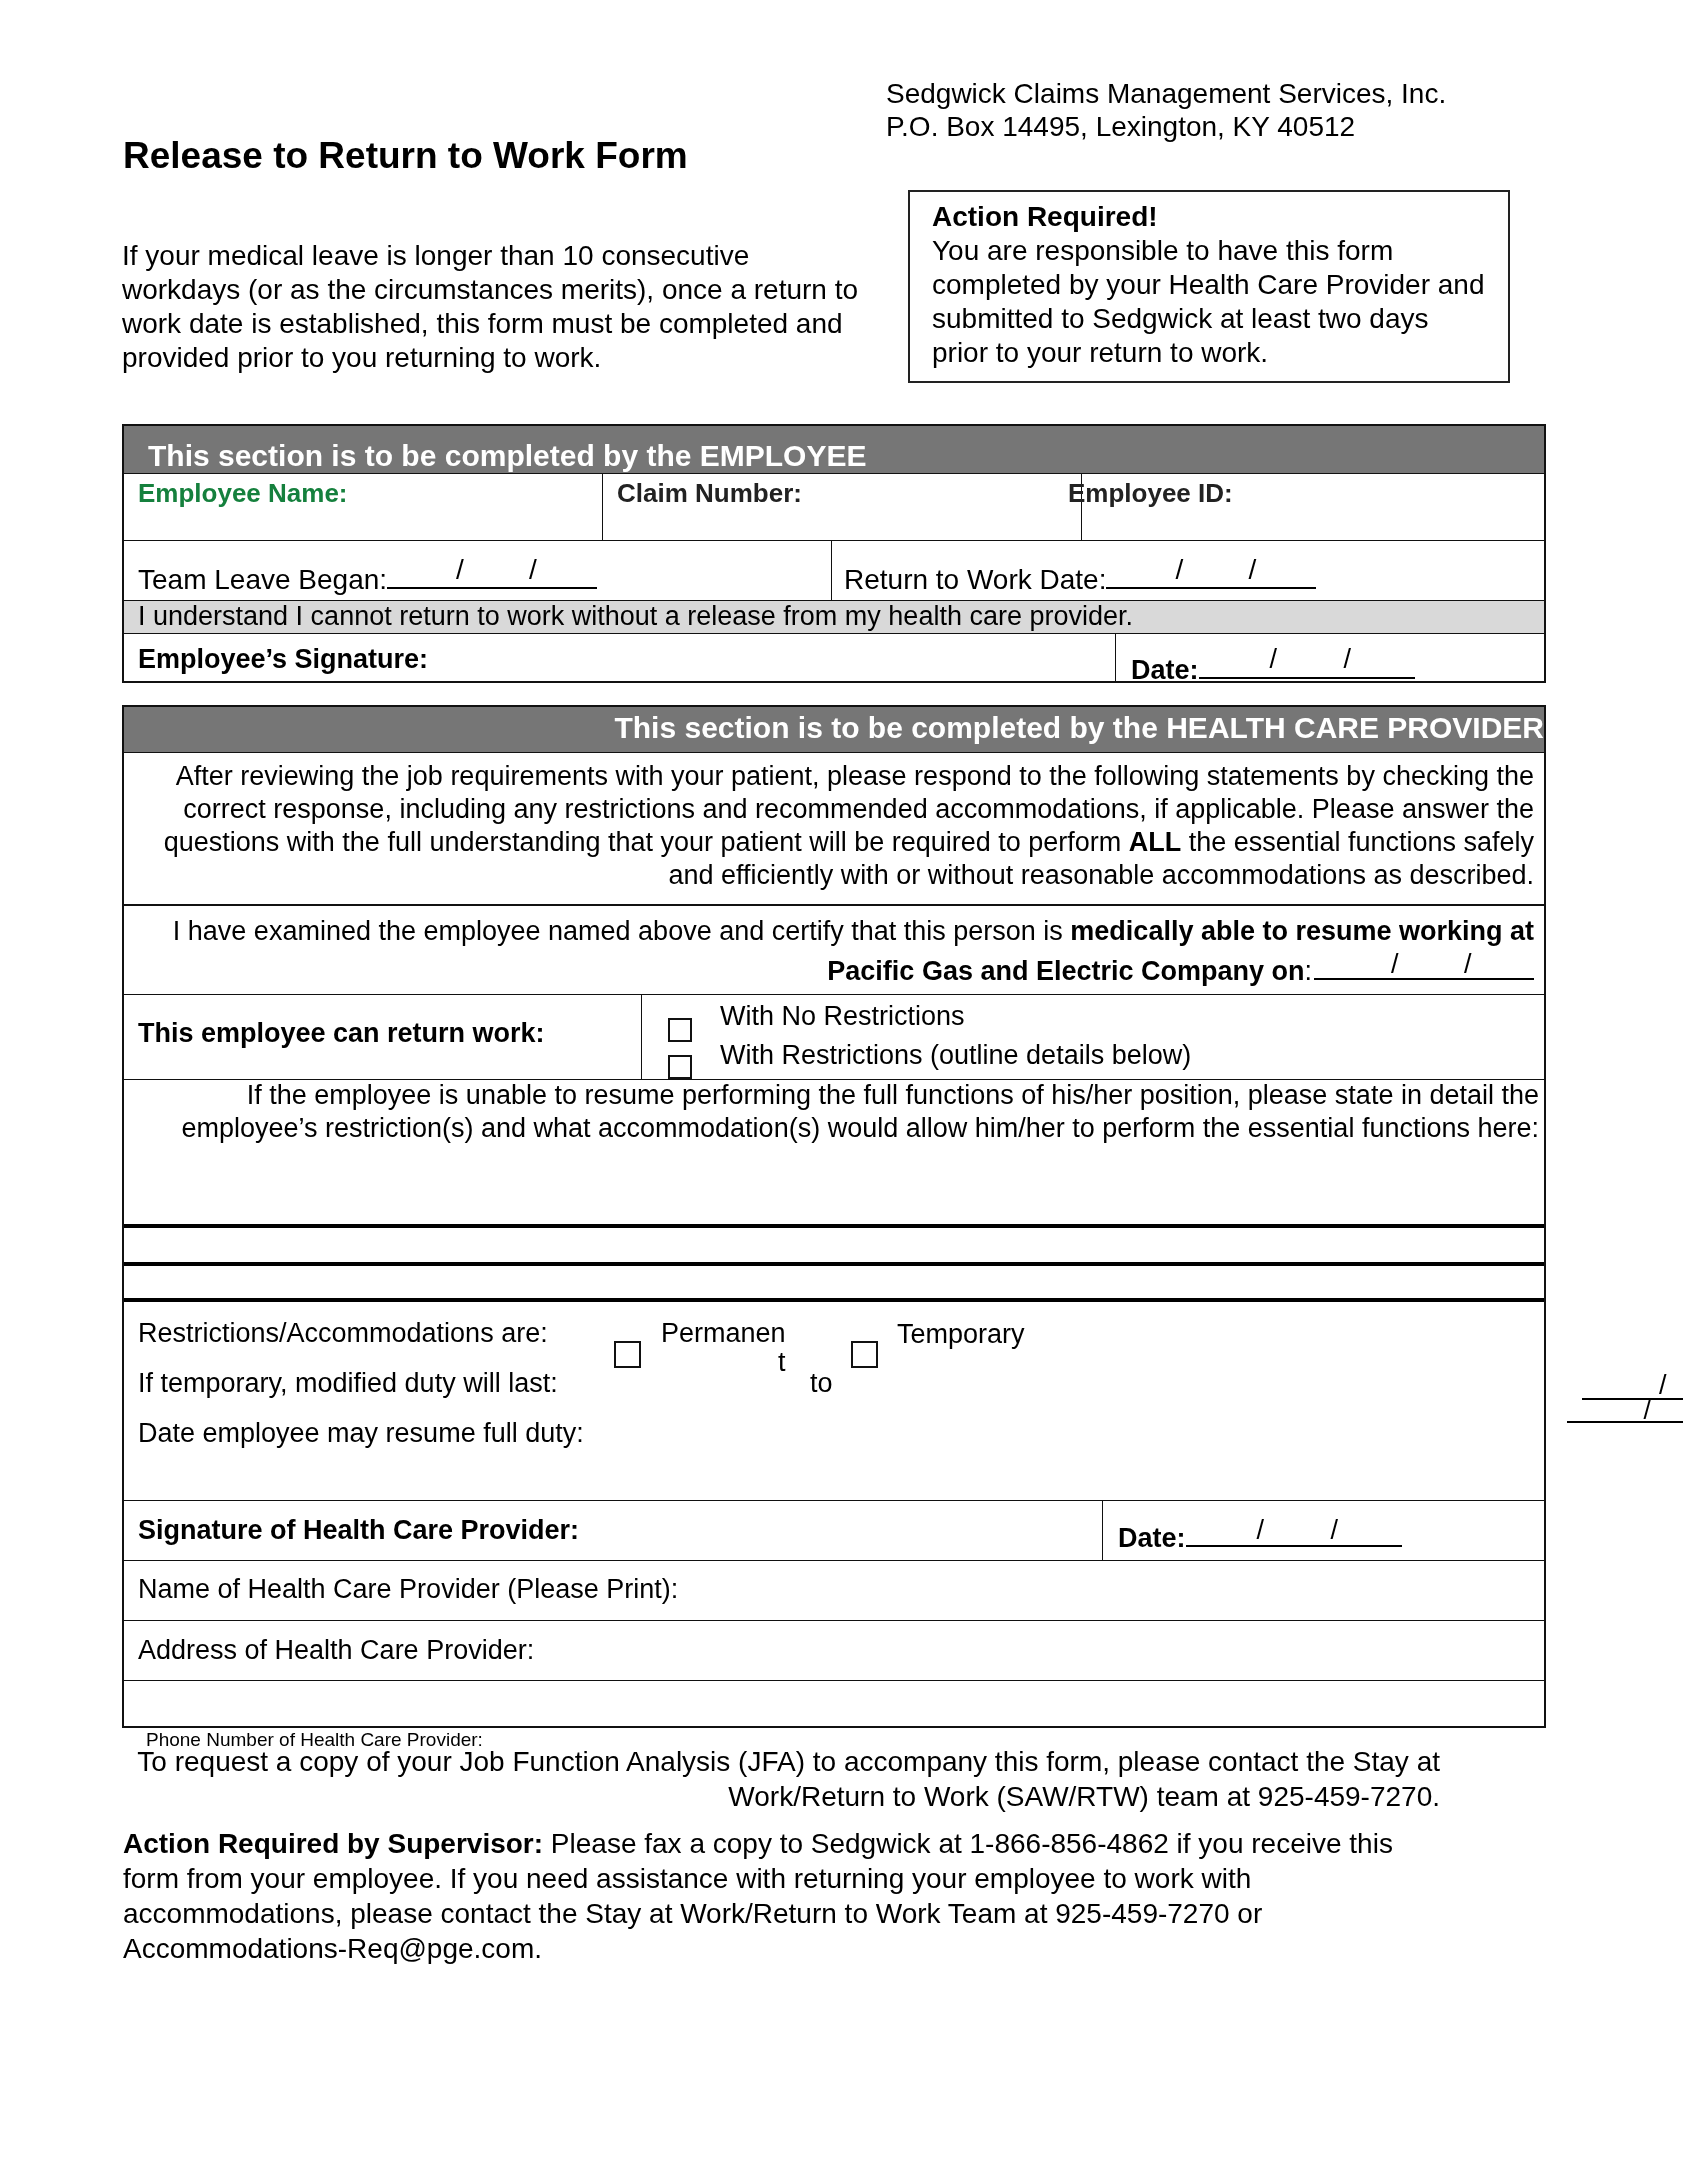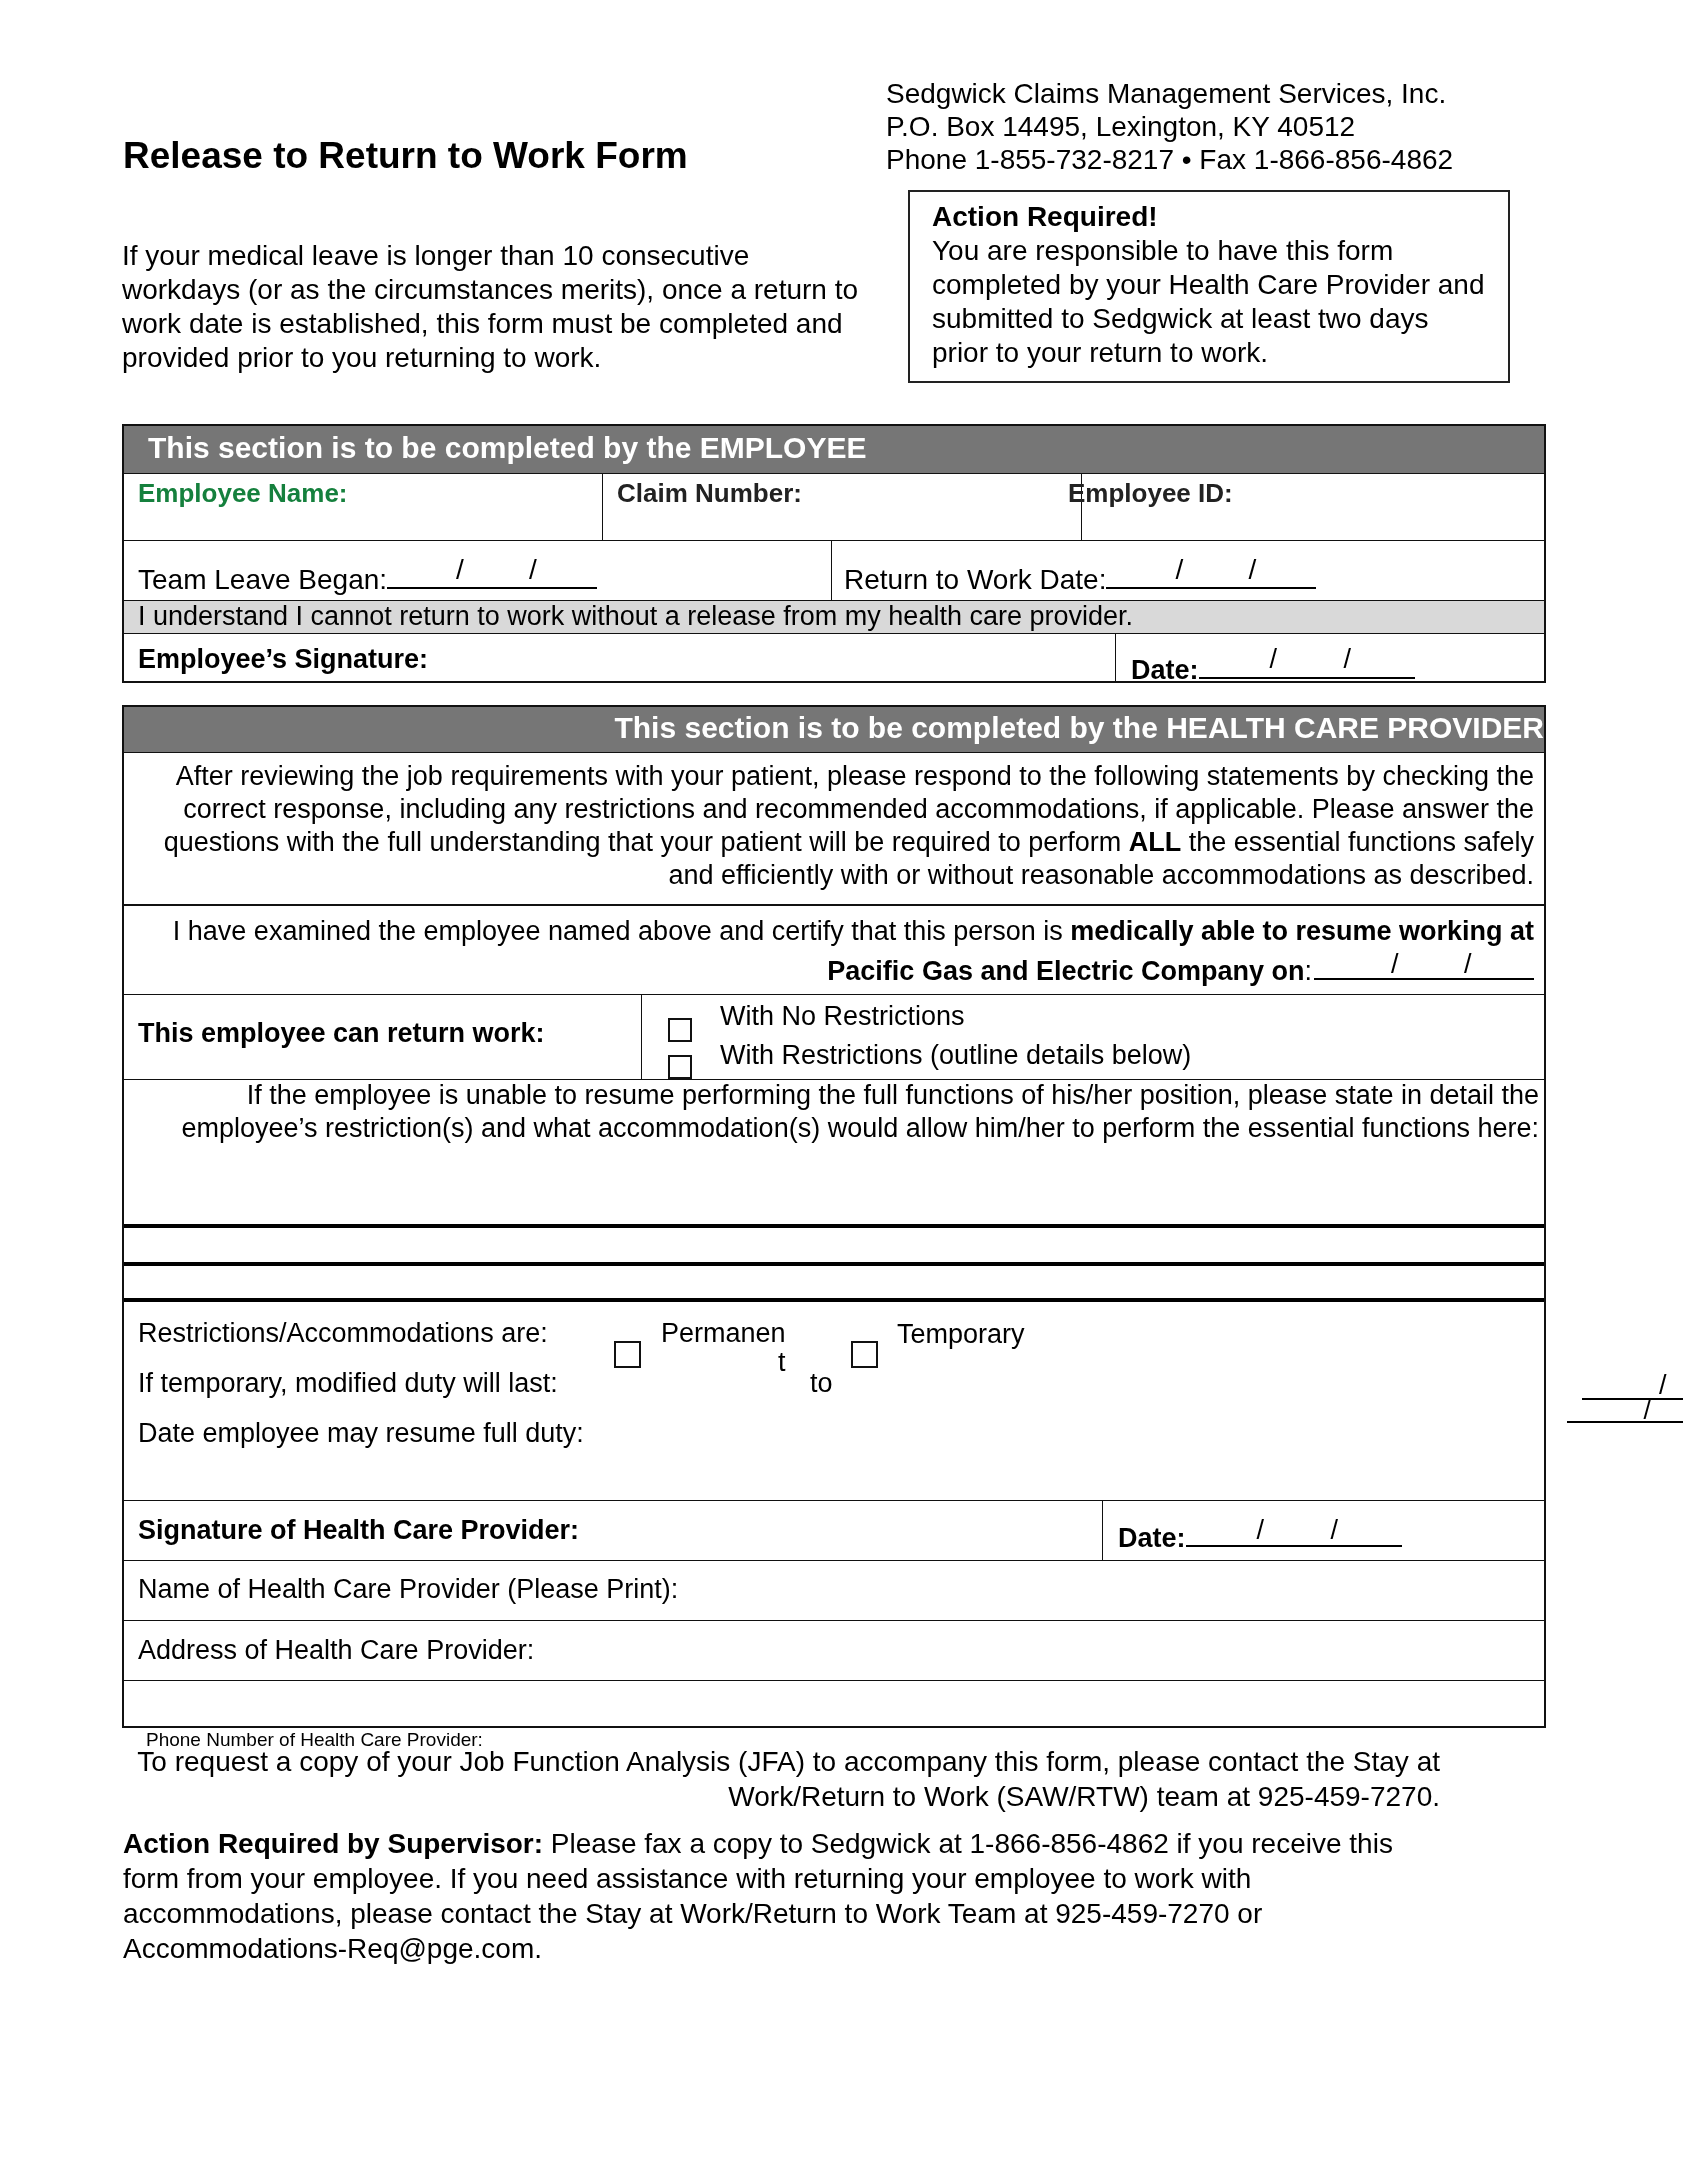--- a/index.html
+++ b/index.html
@@ -28,29 +28,28 @@
   .footer-p { position: absolute; left: 123px; width: 1386px; font-size: 28px; line-height: 35px; }
 </style>
 </head>
 <body>
 
 <div class="abs title">Release to Return to Work Form</div>
 <div class="abs intro">If your medical leave is longer than 10 consecutive workdays (or as the circumstances merits), once a return to work date is established, this form must be completed and provided prior to you returning to work.</div>
 <div class="abs company">
   <div>Sedgwick Claims Management Services, Inc.</div>
   <div>P.O. Box 14495, Lexington, KY 40512</div>
-  <div>Phone 1-855-732-8217 • Fax 1-866-856-4862</div>
 </div>
 <div class="abs action-box">
   <div class="h">Action Required!</div>
   <div style="width:554px;">You are responsible to have this form completed by your Health Care Provider and submitted to Sedgwick at least two days prior to your return to work.</div>
 </div>
 
 <div class="tbl" style="top:424px; height:259px;">
-  <div class="hdr" style="top:0; height:48px; padding:5px 0 0 24px;">This section is to be completed by the EMPLOYEE</div>
+  <div class="hdr" style="top:0; height:48px; padding:13px 0 0 24px;">This section is to be completed by the EMPLOYEE</div>
 
   <div class="cell b" style="left:14px; top:52px; color:#15803d; font-size:26px;">Employee Name:</div>
   <div class="vline" style="left:478px; top:48px; height:66px;"></div>
   <div class="cell b" style="left:493px; top:52px; color:#222; font-size:26px;">Claim Number:</div>
   <div class="vline" style="left:957px; top:48px; height:66px;"></div>
   <div class="cell b" style="left:944px; top:52px; color:#222; font-size:26px;">Employee ID:</div>
 
   <div class="hline" style="top:114px;"></div>
   <div class="cell" style="left:14px; top:128px; font-size:28px;">
     <span>Team Leave Began:</span><span class="dateline" style="width:210px; height:33px;"><span class="sl" style="left:69px;">/</span><span class="sl" style="left:142px;">/</span></span>

